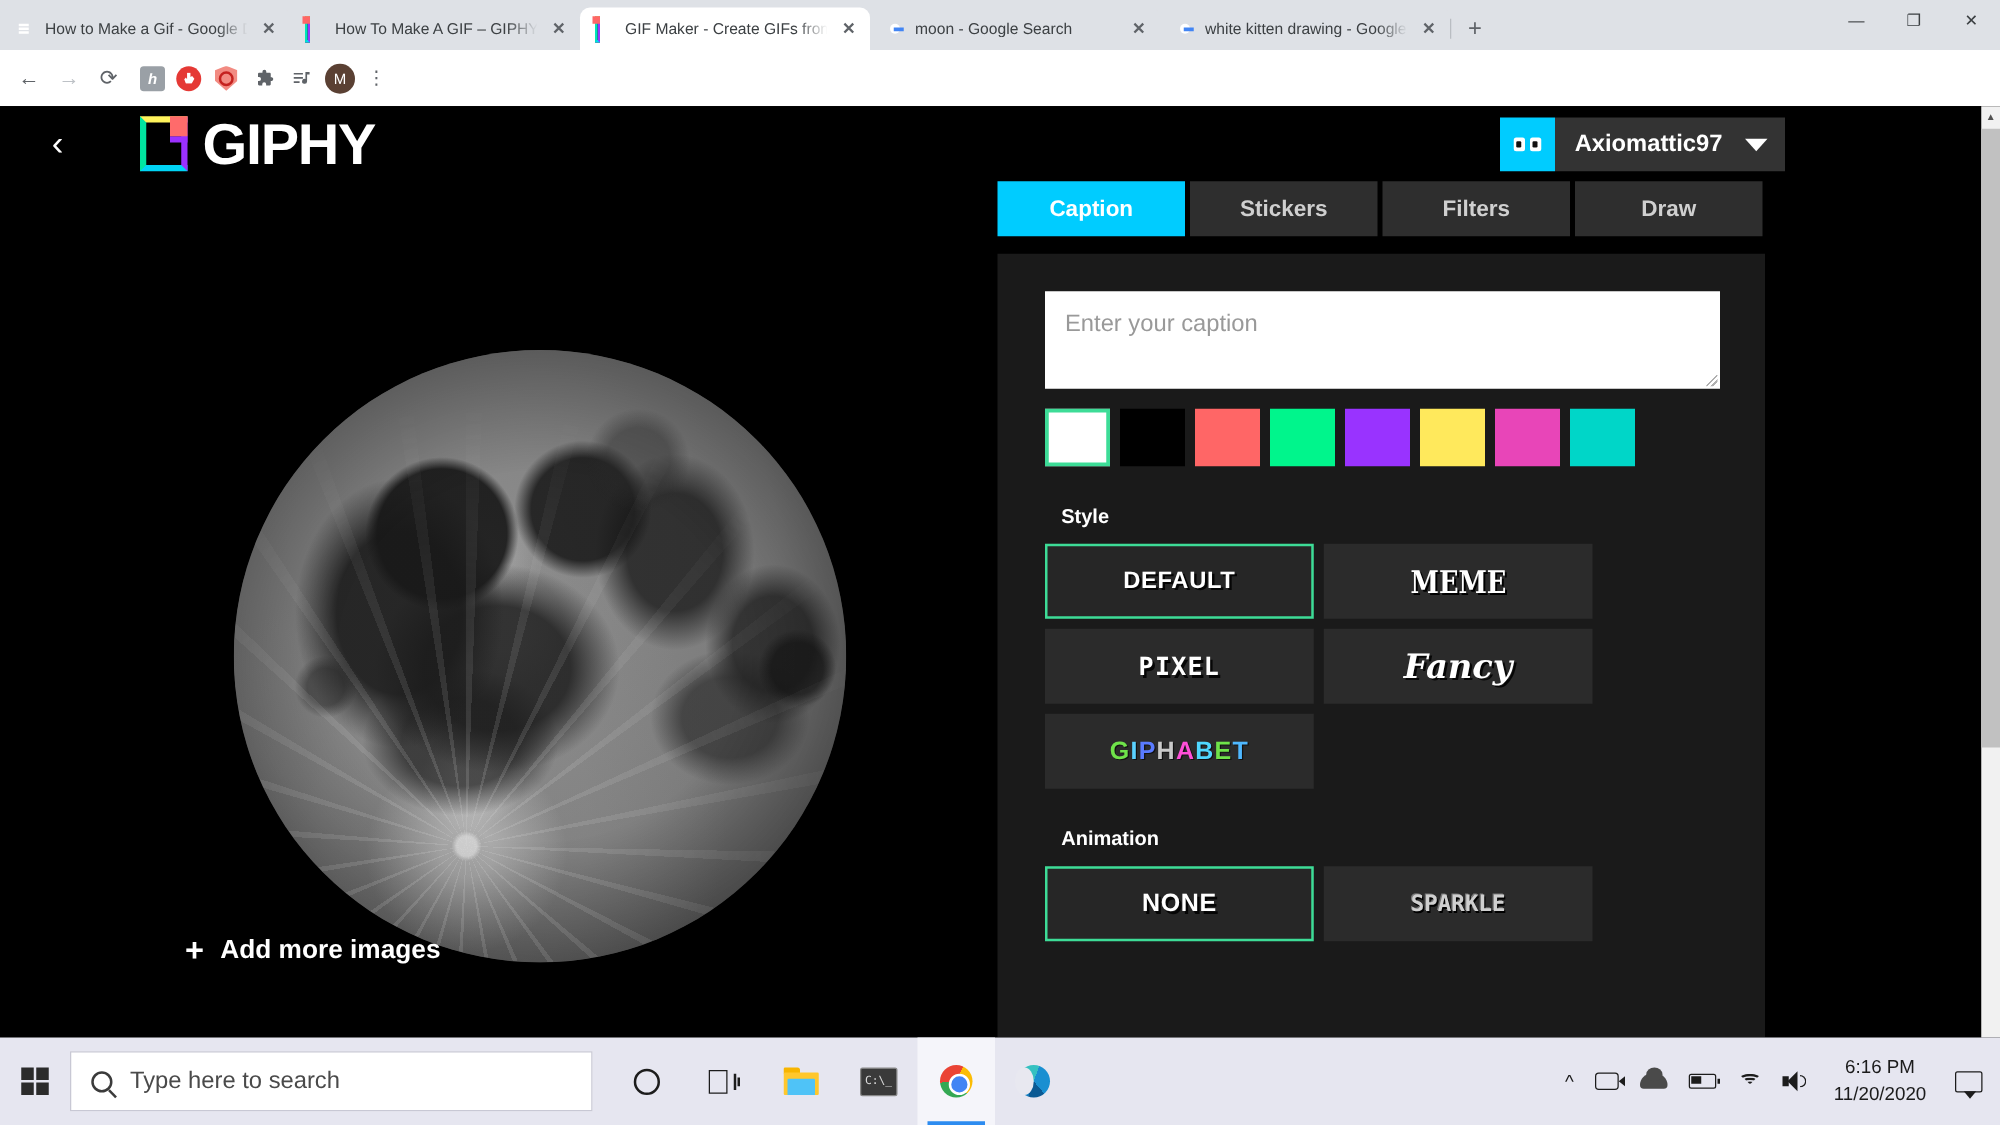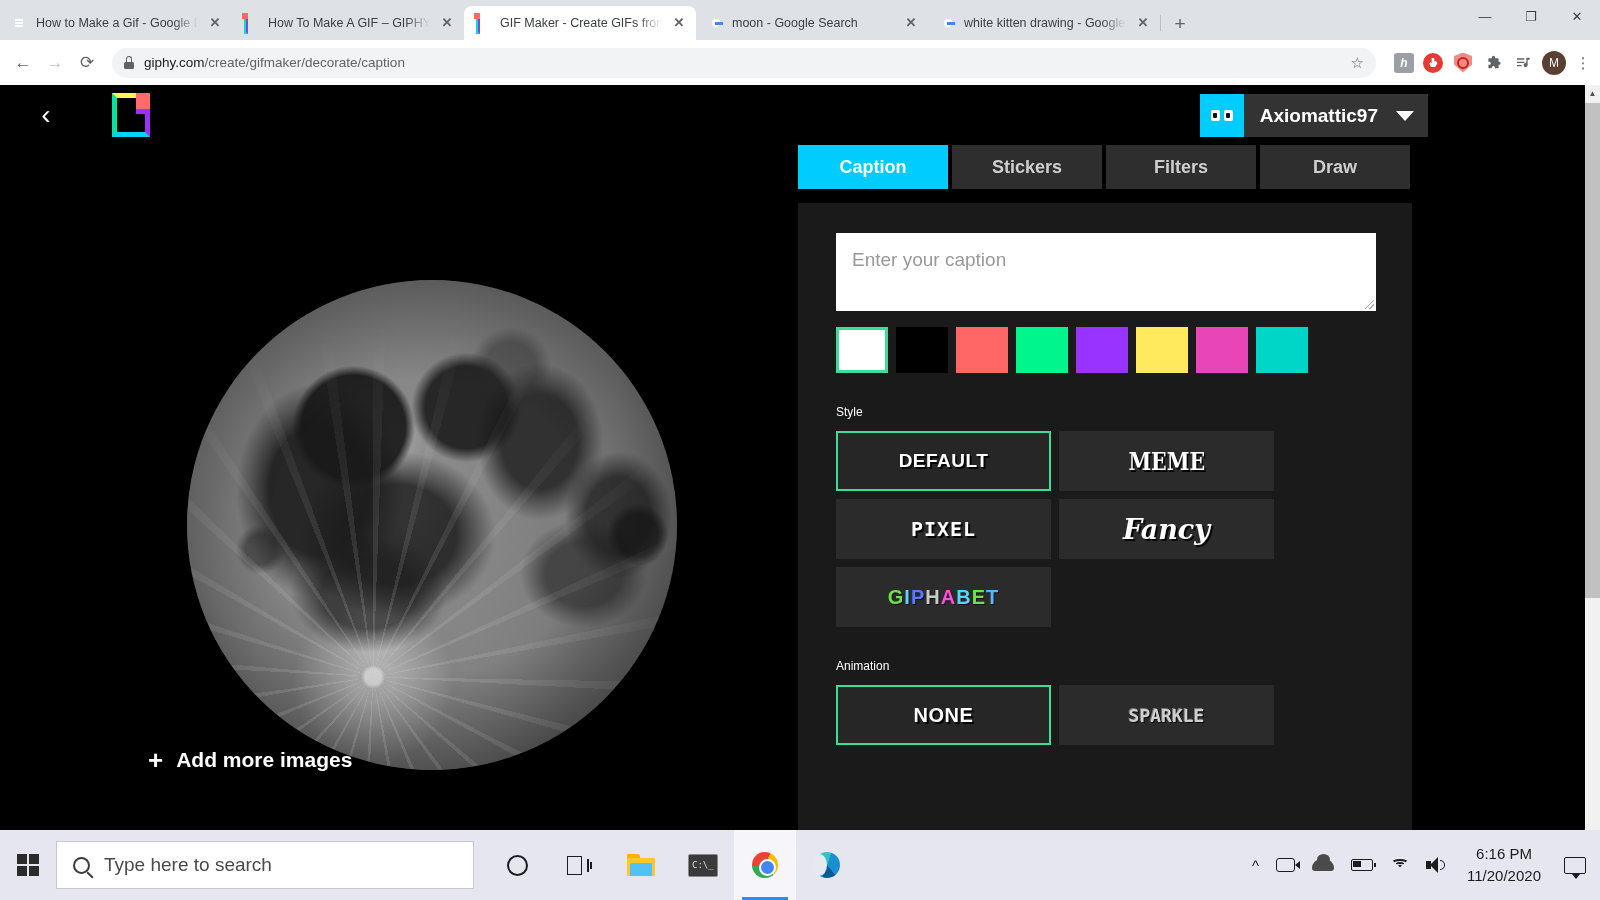--- a/index.html
+++ b/index.html
@@ -203,21 +203,21 @@
   .ta-wrap { position:relative; width:540px; }
   .ta-wrap::after{
     content:""; position:absolute; right:2px; bottom:2px; width:9px; height:9px;
     background:
       linear-gradient(135deg, transparent 45%, #b0b0b0 45%, #b0b0b0 55%, transparent 55%),
       linear-gradient(135deg, transparent 70%, #b0b0b0 70%, #b0b0b0 80%, transparent 80%);
   }
   .swatches { display:flex; gap:8px; margin-top:16px; }
   .sw { width:52px; height:46px; }
   .sw.sel { outline:3px solid #3ddc97; outline-offset:-3px; border:2px solid #1a1a1a; }
-  .sec-label { color:#fff; font-weight:400; font-size:12px; margin:32px 0 12px; }
+  .sec-label { color:#fff; font-weight:700; font-size:16px; margin:32px 13px 12px; }
   .grid2 { display:flex; flex-wrap:wrap; gap:8px; width:540px; }
   .opt { width:215px; height:60px; background:#2b2b2b; display:flex;
          align-items:center; justify-content:center; }
   .opt.sel { border:2px solid #3ddc97; background:#262626; }
   .opt .lbl { color:#fff; font-size:19px; font-weight:800; letter-spacing:.5px;
               text-shadow: 2px 2px 0 rgba(0,0,0,.85); }
   .lbl.meme { font-family:"DejaVu Serif", serif; font-weight:900; font-size:25px;
               letter-spacing:0; transform:scaleX(.82); text-shadow:2px 2px 0 #000; }
   .lbl.pixel { font-family:"DejaVu Sans Mono", monospace; font-weight:700; font-size:20px;
                letter-spacing:1px; }
@@ -364,28 +364,20 @@
       <div class="wc">❐</div>
       <div class="wc">✕</div>
     </div>
   </div>
 
   <div class="navbar">
     <div class="navbtn">←</div>
     <div class="navbtn dim">→</div>
     <div class="navbtn">⟳</div>
 
-    <div class="omnibox">
-      <span class="lock">
-          <i></i>
-          <b></b>
-        </span>
-      <span class="url"><span>giphy.com</span><span class="dim">/create/gifmaker/decorate/caption</span></span>
-      <span class="star">☆</span>
-    </div>
 
     <div class="exts">
       <span class="ext ext-h">h</span>
       <span class="ext">
           <span class="ext-stop"></span>
         </span>
       <span class="ext">
           <span class="ext-shield"></span>
         </span>
       <span class="ext">
@@ -403,20 +395,21 @@
     </div>
   </div>
 
   <div class="viewport">
     <div class="page">
 
       <div class="gheader">
         <div class="backchev">‹</div>
         <div class="logo">
           <span class="logo-mark"></span>
+          <span class="logo-word">GIPHY</span>
         </div>
         <div class="userbox">
           <div class="user-avatar">
             <span class="eye"></span>
               <span class="eye"></span>
           </div>
           <div class="user-name">
             <span>Axiomattic97</span>
             <span class="caret"></span>
           </div>

